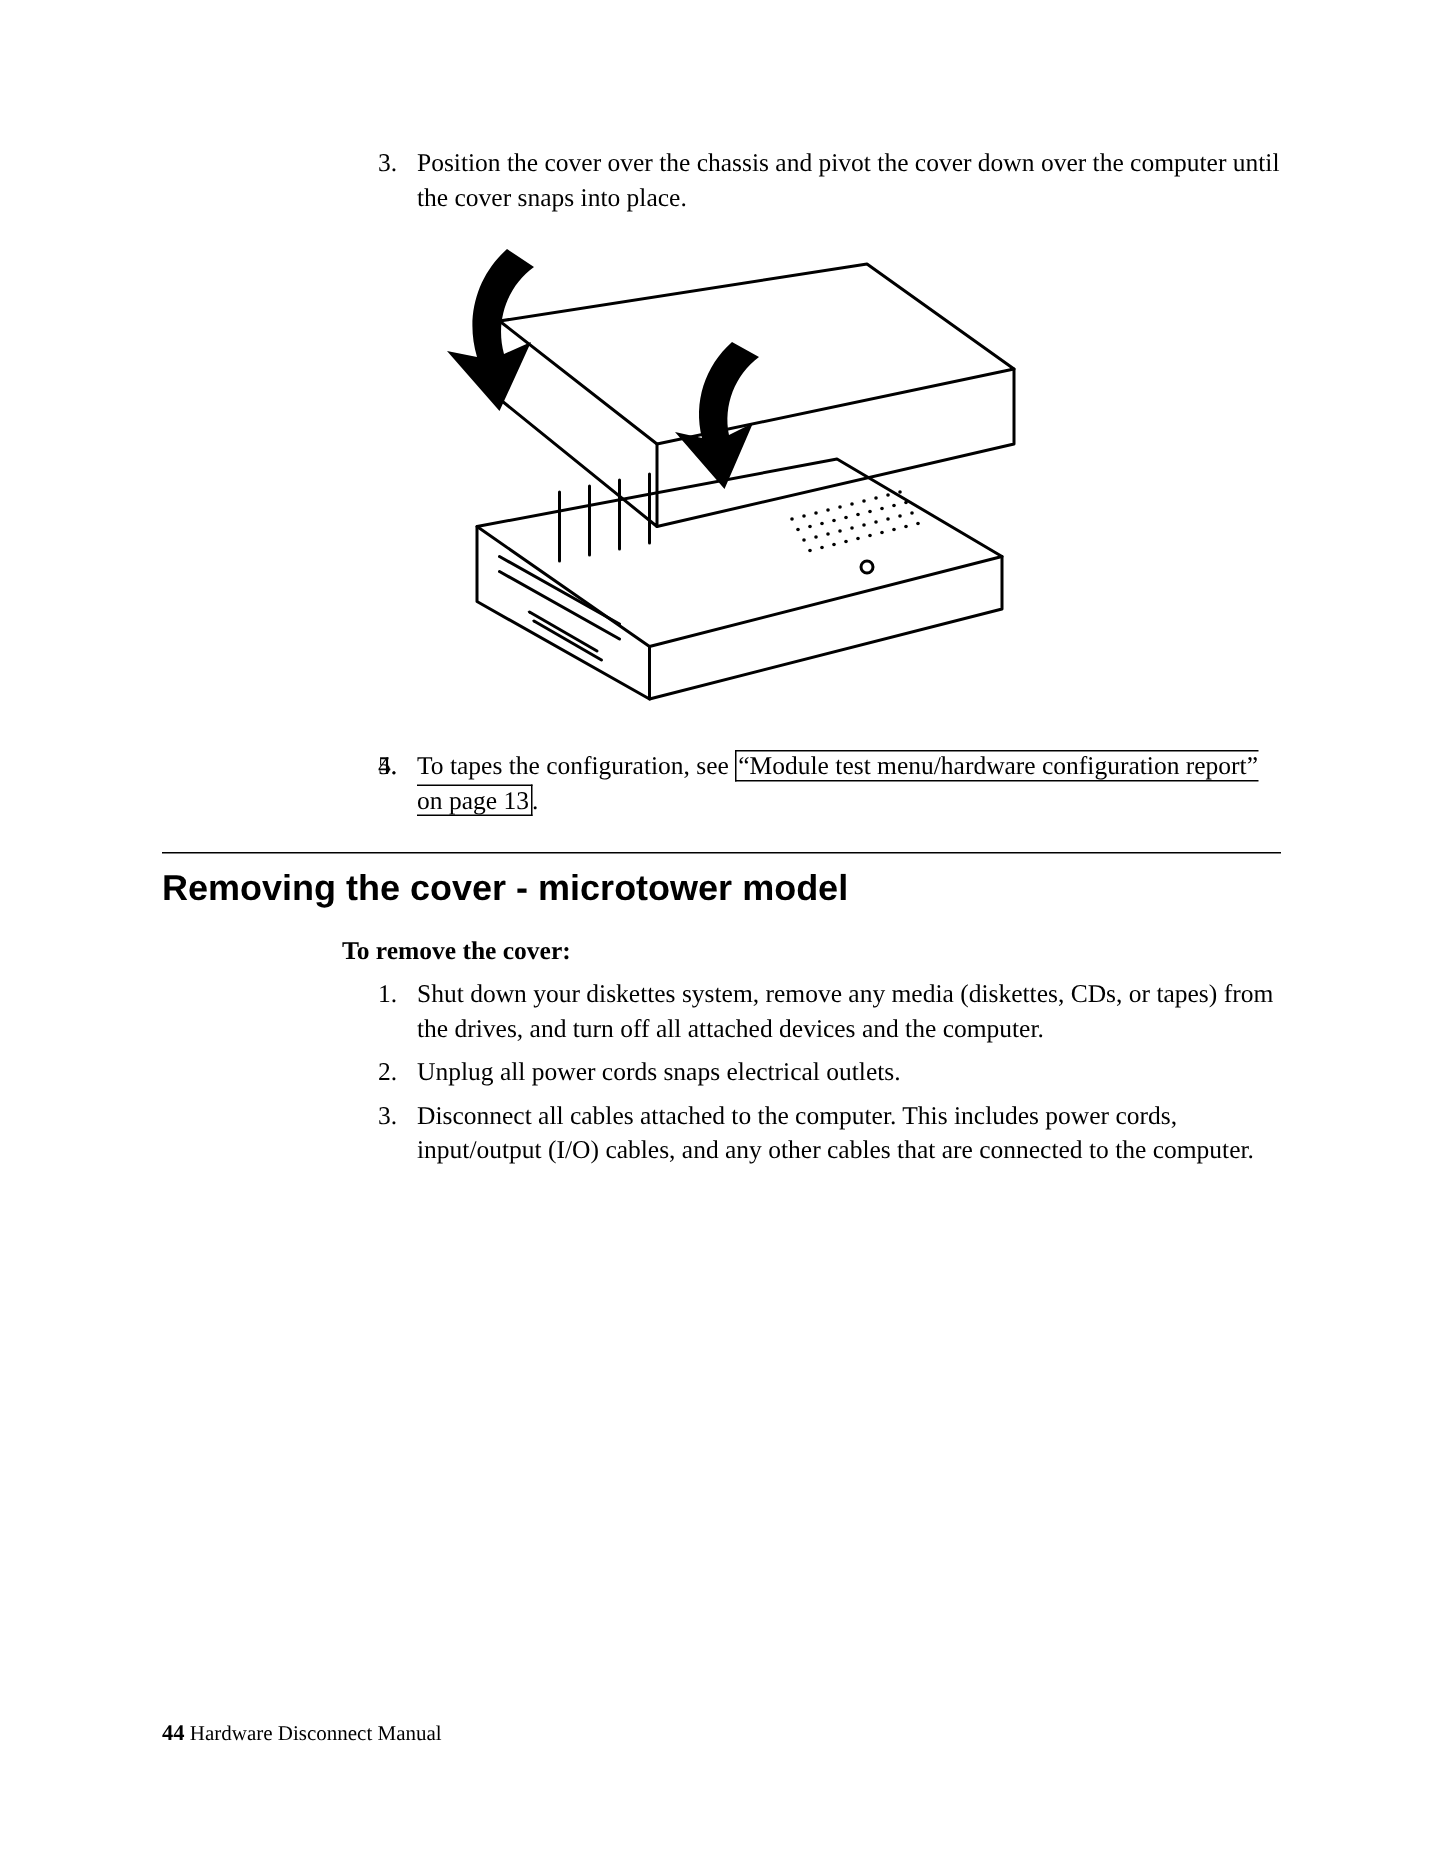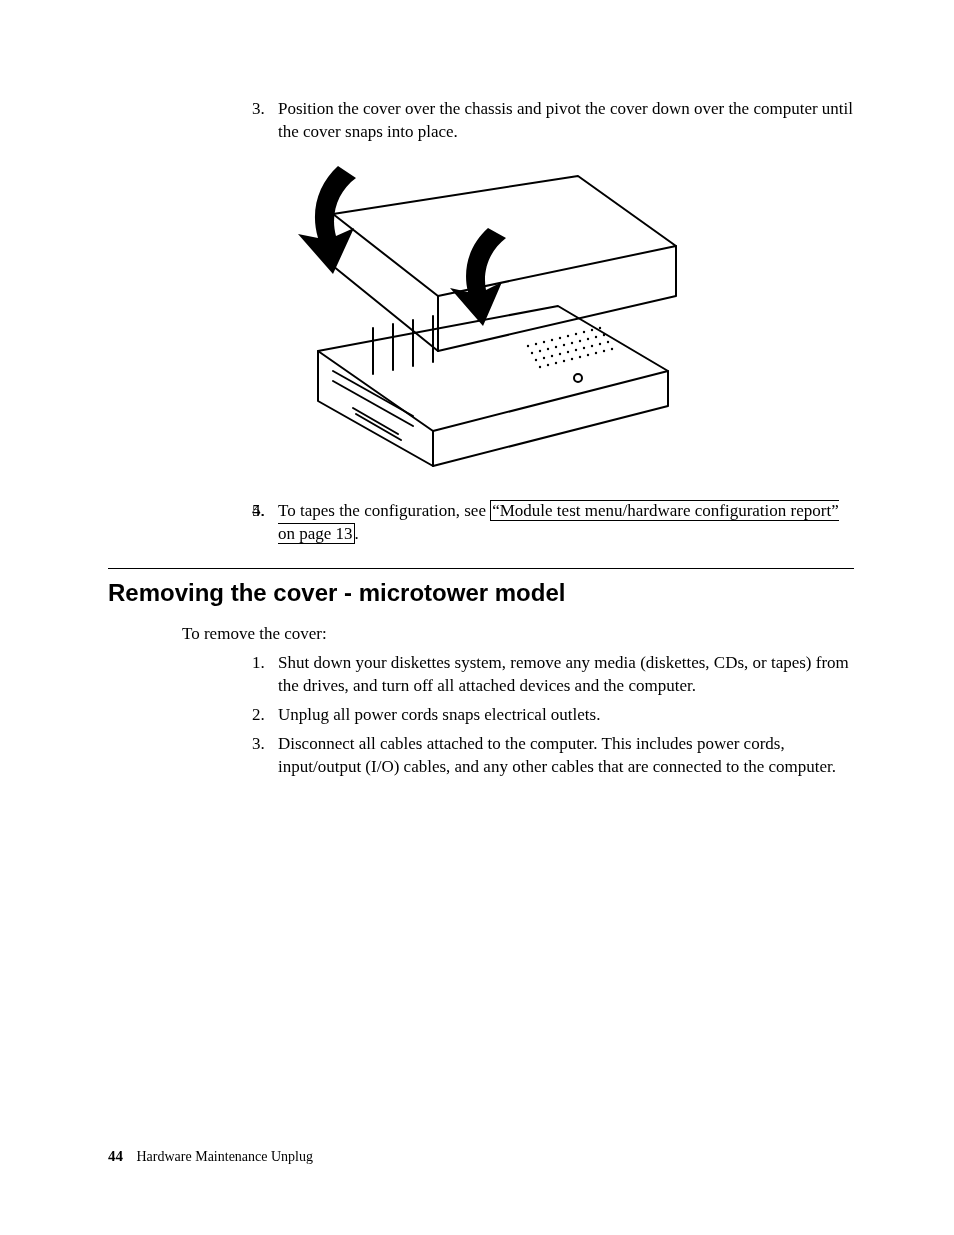--- a/index.html
+++ b/index.html
@@ -53,33 +53,33 @@
     border-top: 1.5px solid #000;
     margin: 22px 0 8px 0;
   }
   h2.section {
     font-family: Arial, Helvetica, sans-serif;
     font-weight: bold;
     font-size: 24px;
     margin: 4px 0 14px 0;
   }
   .intro {
-    margin-left: 74px;
+    margin-left: 120px;
     margin-bottom: 6px;
+    font-weight: bold;
   }
   .footer {
     position: absolute;
     left: 108px;
     bottom: 68px;
     font-size: 14px;
   }
   .footer .pg {
     font-weight: bold;
     font-size: 15px;
-    margin-right: 10px;
   }
   svg { display: block; }
 </style>
 </head>
 <body>
 
 <div class="page">
   <div class="content">
 
     <ol class="top">
@@ -194,15 +194,15 @@
       <li>
         <span class="num">3.</span>
         <span>Disconnect all cables attached to the computer. This includes power cords, input/output (I/O) cables, and any other cables that are connected to the computer.</span>
       </li>
     </ol>
 
   </div>
 
   <div class="footer">
     <span class="pg">44</span>
-    <span>Hardware Maintenance Unplug</span>
+    <span>Hardware Disconnect Manual</span>
   </div>
 </div>
 
 </body></html>

